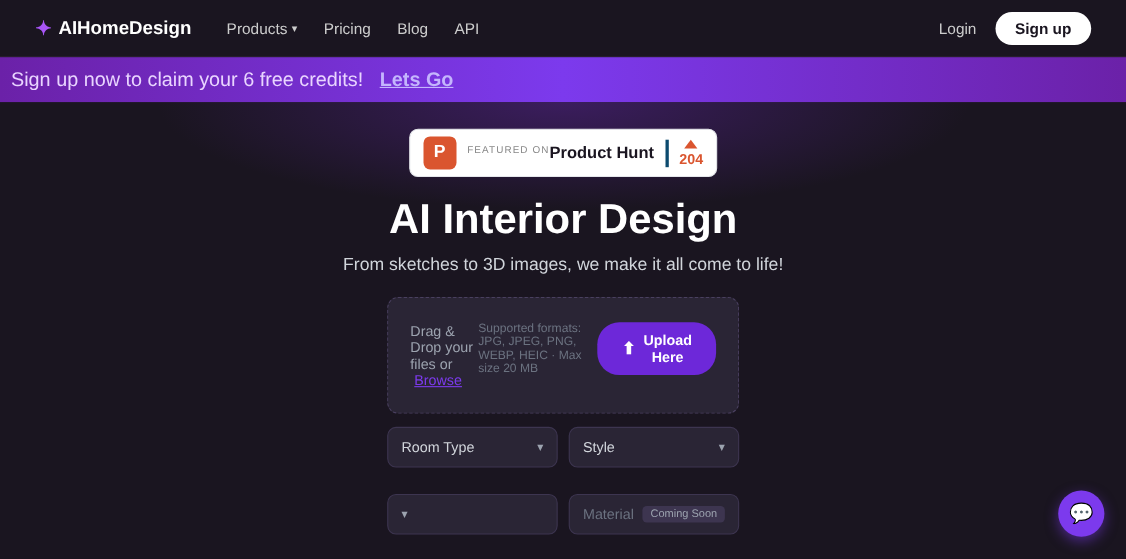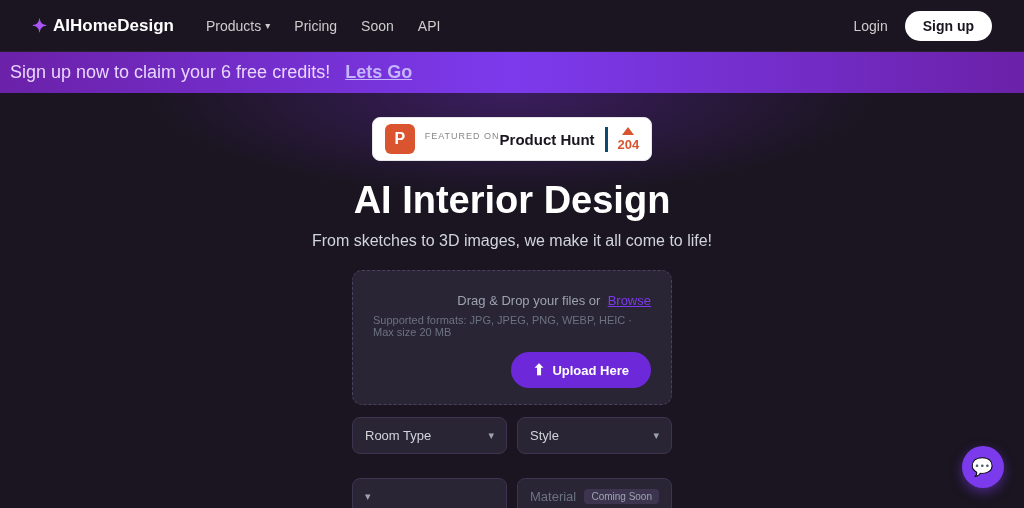--- a/index.html
+++ b/index.html
@@ -177,22 +177,22 @@
     }
 
     
     .upload-zone {
       width: 320px;
       background: #2a2535;
       border: 1.5px dashed #4a4060;
       border-radius: 10px;
       padding: 22px 20px 16px;
       display: flex;
-      flex-direction: column;
-      align-items: flex-end;
+      flex-direction: row;
+      align-items: flex-start;
       margin-bottom: 12px;
     }
     .upload-text {
       font-size: 13px;
       color: #9ca3af;
       margin-bottom: 6px;
     }
     .upload-text a {
       color: #7c3aed;
       text-decoration: underline;
@@ -295,21 +295,21 @@
     <div class="logo">
       <span class="logo-star">✦</span>
       <span>AIHomeDesign</span>
     </div>
     <div class="nav-links">
       <span class="nav-link">
         <span>Products</span>
         <span class="chevron">▾</span>
       </span>
       <span class="nav-link">Pricing</span>
-      <span class="nav-link">Soon</span>
+      <span class="nav-link">Blog</span>
       <span class="nav-link">API</span>
     </div>
   </div>
   <div class="nav-right">
     <button class="btn-login">Login</button>
     <button class="btn-signup">Sign up</button>
   </div>
 </nav>
 
 <div class="banner">

